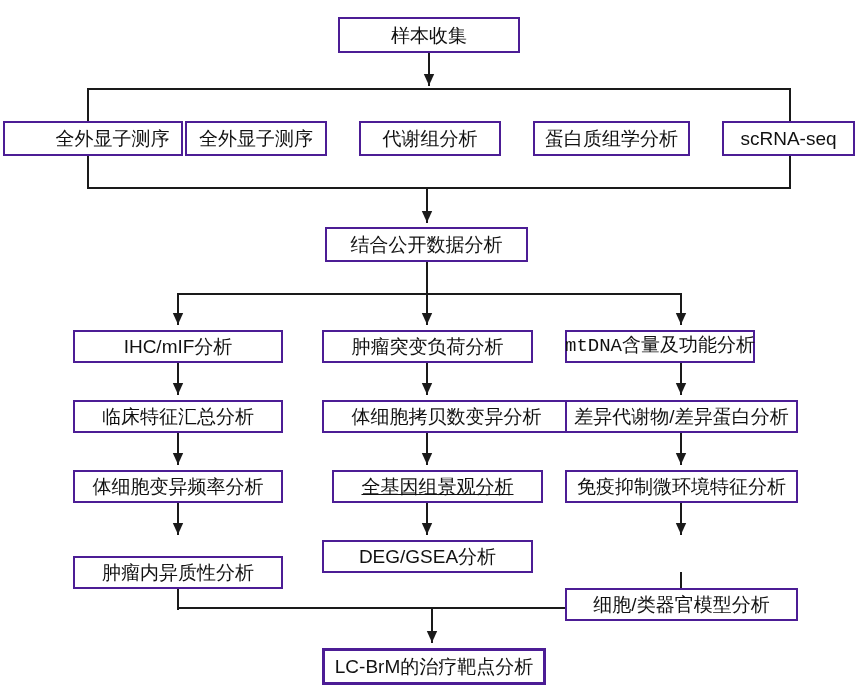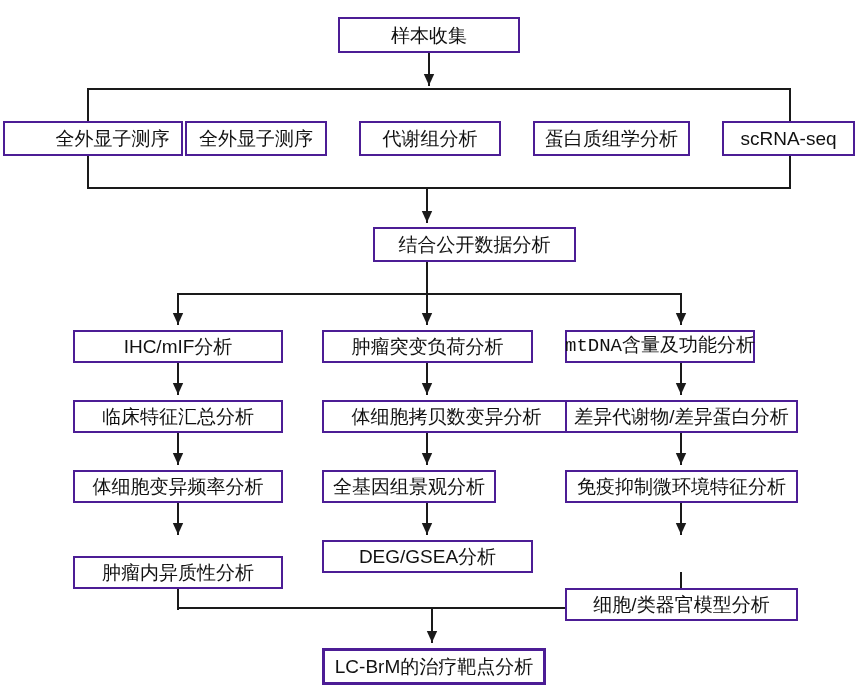--- a/index.html
+++ b/index.html
@@ -87,30 +87,30 @@
   </svg>
 
   <div class="box b25" style="left:338px; top:17px; width:182px; height:36px;">样本收集</div>
 
   <div class="box" style="left:3px; top:121px; width:180px; height:35px;padding-left:39px;">全外显子测序</div>
   <div class="box" style="left:185px; top:121px; width:142px; height:35px;">全外显子测序</div>
   <div class="box" style="left:359px; top:121px; width:142px; height:35px;">代谢组分析</div>
   <div class="box" style="left:533px; top:121px; width:157px; height:35px;">蛋白质组学分析</div>
   <div class="box" style="left:722px; top:121px; width:133px; height:35px;">scRNA-seq</div>
 
-  <div class="box b25" style="left:325px; top:227px; width:203px; height:35px;margin-left:48px;">结合公开数据分析</div>
+  <div class="box b25" style="left:325px; top:227px; width:203px; height:35px;">结合公开数据分析</div>
 
   <div class="box" style="left:73px; top:330px; width:210px; height:33px;">IHC/mIF分析</div>
   <div class="box" style="left:73px; top:400px; width:210px; height:33px;">临床特征汇总分析</div>
   <div class="box" style="left:73px; top:470px; width:210px; height:33px;font-family:Liberation Serif, serif;">体细胞变异频率分析</div>
   <div class="box" style="left:73px; top:556px; width:210px; height:33px;">肿瘤内异质性分析</div>
 
   <div class="box" style="left:322px; top:330px; width:211px; height:33px;">肿瘤突变负荷分析</div>
   <div class="box" style="left:322px; top:400px; width:249px; height:33px;">体细胞拷贝数变异分析</div>
-  <div class="box" style="left:322px; top:470px; width:174px; height:33px;">全基因组景观分析</div>
+  <div class="box" style="left:332px; top:470px; width:211px; height:33px;text-decoration:underline;">全基因组景观分析</div>
   <div class="box" style="left:322px; top:540px; width:211px; height:33px;">DEG/GSEA分析</div>
 
   <div class="box" style="left:565px; top:330px; width:190px; height:33px;font-family:Liberation Mono, monospace;">mtDNA含量及功能分析</div>
   <div class="box" style="left:565px; top:400px; width:233px; height:33px;">差异代谢物/差异蛋白分析</div>
   <div class="box" style="left:565px; top:470px; width:233px; height:33px;">免疫抑制微环境特征分析</div>
   <div class="box" style="left:565px; top:540px; width:233px; height:33px;margin-top:48px;">细胞/类器官模型分析</div>
 
   <div class="box b3" style="left:322px; top:648px; width:224px; height:37px;">LC-BrM的治疗靶点分析</div>
 
 </div>

